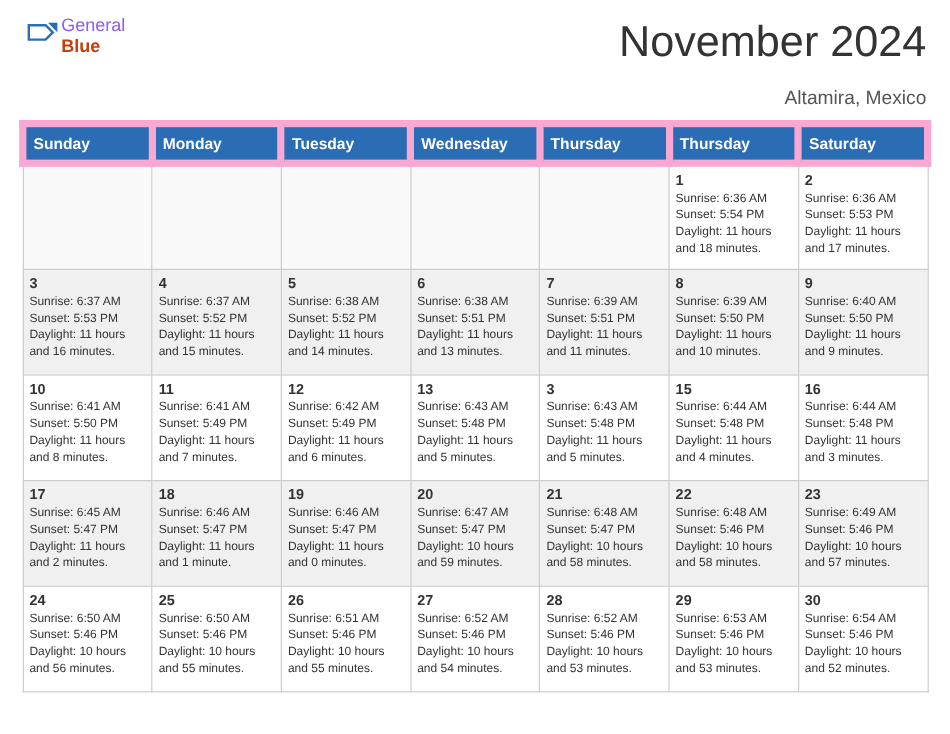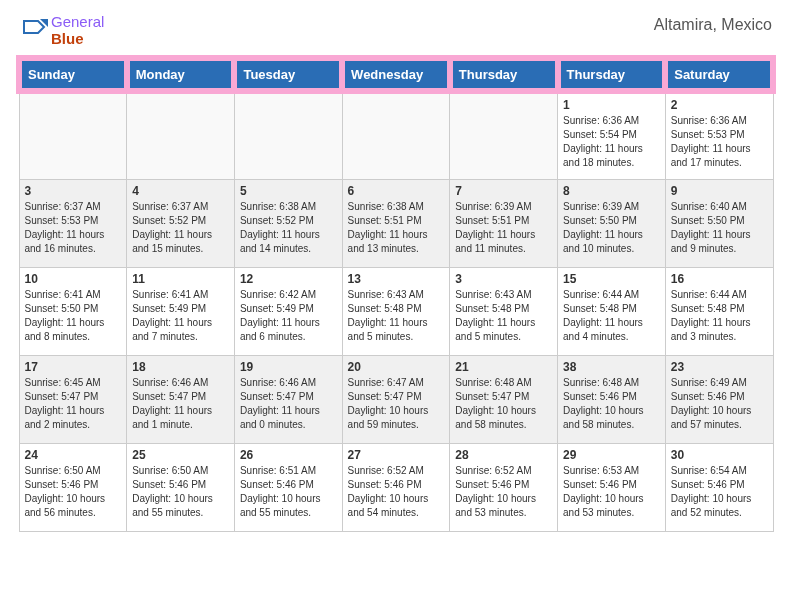--- a/index.html
+++ b/index.html
@@ -4,21 +4,21 @@
   <style>
     * { box-sizing: border-box; margin: 0; padding: 0; }
     body { font-family: Arial, sans-serif; background: #fff; width: 792px; min-height: 612px; }
     
     .header { display: flex; justify-content: space-between; align-items: flex-start; padding: 18px 24px 10px 24px; }
     
     .logo { display: flex; align-items: center; }
     
     .title-block { text-align: right; }
     .month-title { font-size: 36px; font-weight: normal; color: #333; }
-    .location { font-size: 16px; color: #555; margin-top: 2px; }
+    .location { font-size: 16px; color: #555; margin-top: 18px; }
     
     .calendar { width: 100%; border-collapse: collapse; margin: 0 8px; width: calc(100% - 16px); margin-left: 8px; }
     
     .calendar th {
       background: #2a6db5;
       color: #fff;
       font-size: 13px;
       font-weight: bold;
       padding: 6px 6px;
       text-align: left;
@@ -55,20 +55,21 @@
         <path d="M4,4 L18,4 L24,10 L18,16 L4,16 Z" fill="none" stroke="#2a6db5" stroke-width="2"></path>
         <polygon points="20,2 28,2 28,10" fill="#2a6db5"></polygon>
       </svg>
       <div style="display:flex;flex-direction:column;line-height:1.1;">
         <span style="font-size:15px;font-weight:normal;color:#8b5cf6;">General</span>
         <span style="font-size:15px;font-weight:bold;color:#c2410c;">Blue</span>
       </div>
     </div>
   </div>
   <div class="title-block">
+    <div class="month-title">November 2024</div>
     <div class="location">Altamira, Mexico</div>
   </div>
 </div>
 
 <div class="calendar-wrapper">
   <table class="calendar">
     <thead>
       <tr>
         <th>Sunday</th>
         <th>Monday</th>
@@ -170,21 +171,21 @@
           </td>
           <td class="shaded">
             <span class="day-num">20</span>
             <div class="day-info">Sunrise: 6:47 AM<br>Sunset: 5:47 PM<br>Daylight: 10 hours and 59 minutes.</div>
           </td>
           <td class="shaded">
             <span class="day-num">21</span>
             <div class="day-info">Sunrise: 6:48 AM<br>Sunset: 5:47 PM<br>Daylight: 10 hours and 58 minutes.</div>
           </td>
           <td class="shaded">
-            <span class="day-num">38</span>
+            <span class="day-num">22</span>
             <div class="day-info">Sunrise: 6:48 AM<br>Sunset: 5:46 PM<br>Daylight: 10 hours and 58 minutes.</div>
           </td>
           <td class="shaded">
             <span class="day-num">23</span>
             <div class="day-info">Sunrise: 6:49 AM<br>Sunset: 5:46 PM<br>Daylight: 10 hours and 57 minutes.</div>
           </td>
         </tr>
         <tr>
           <td>
             <span class="day-num">24</span>

